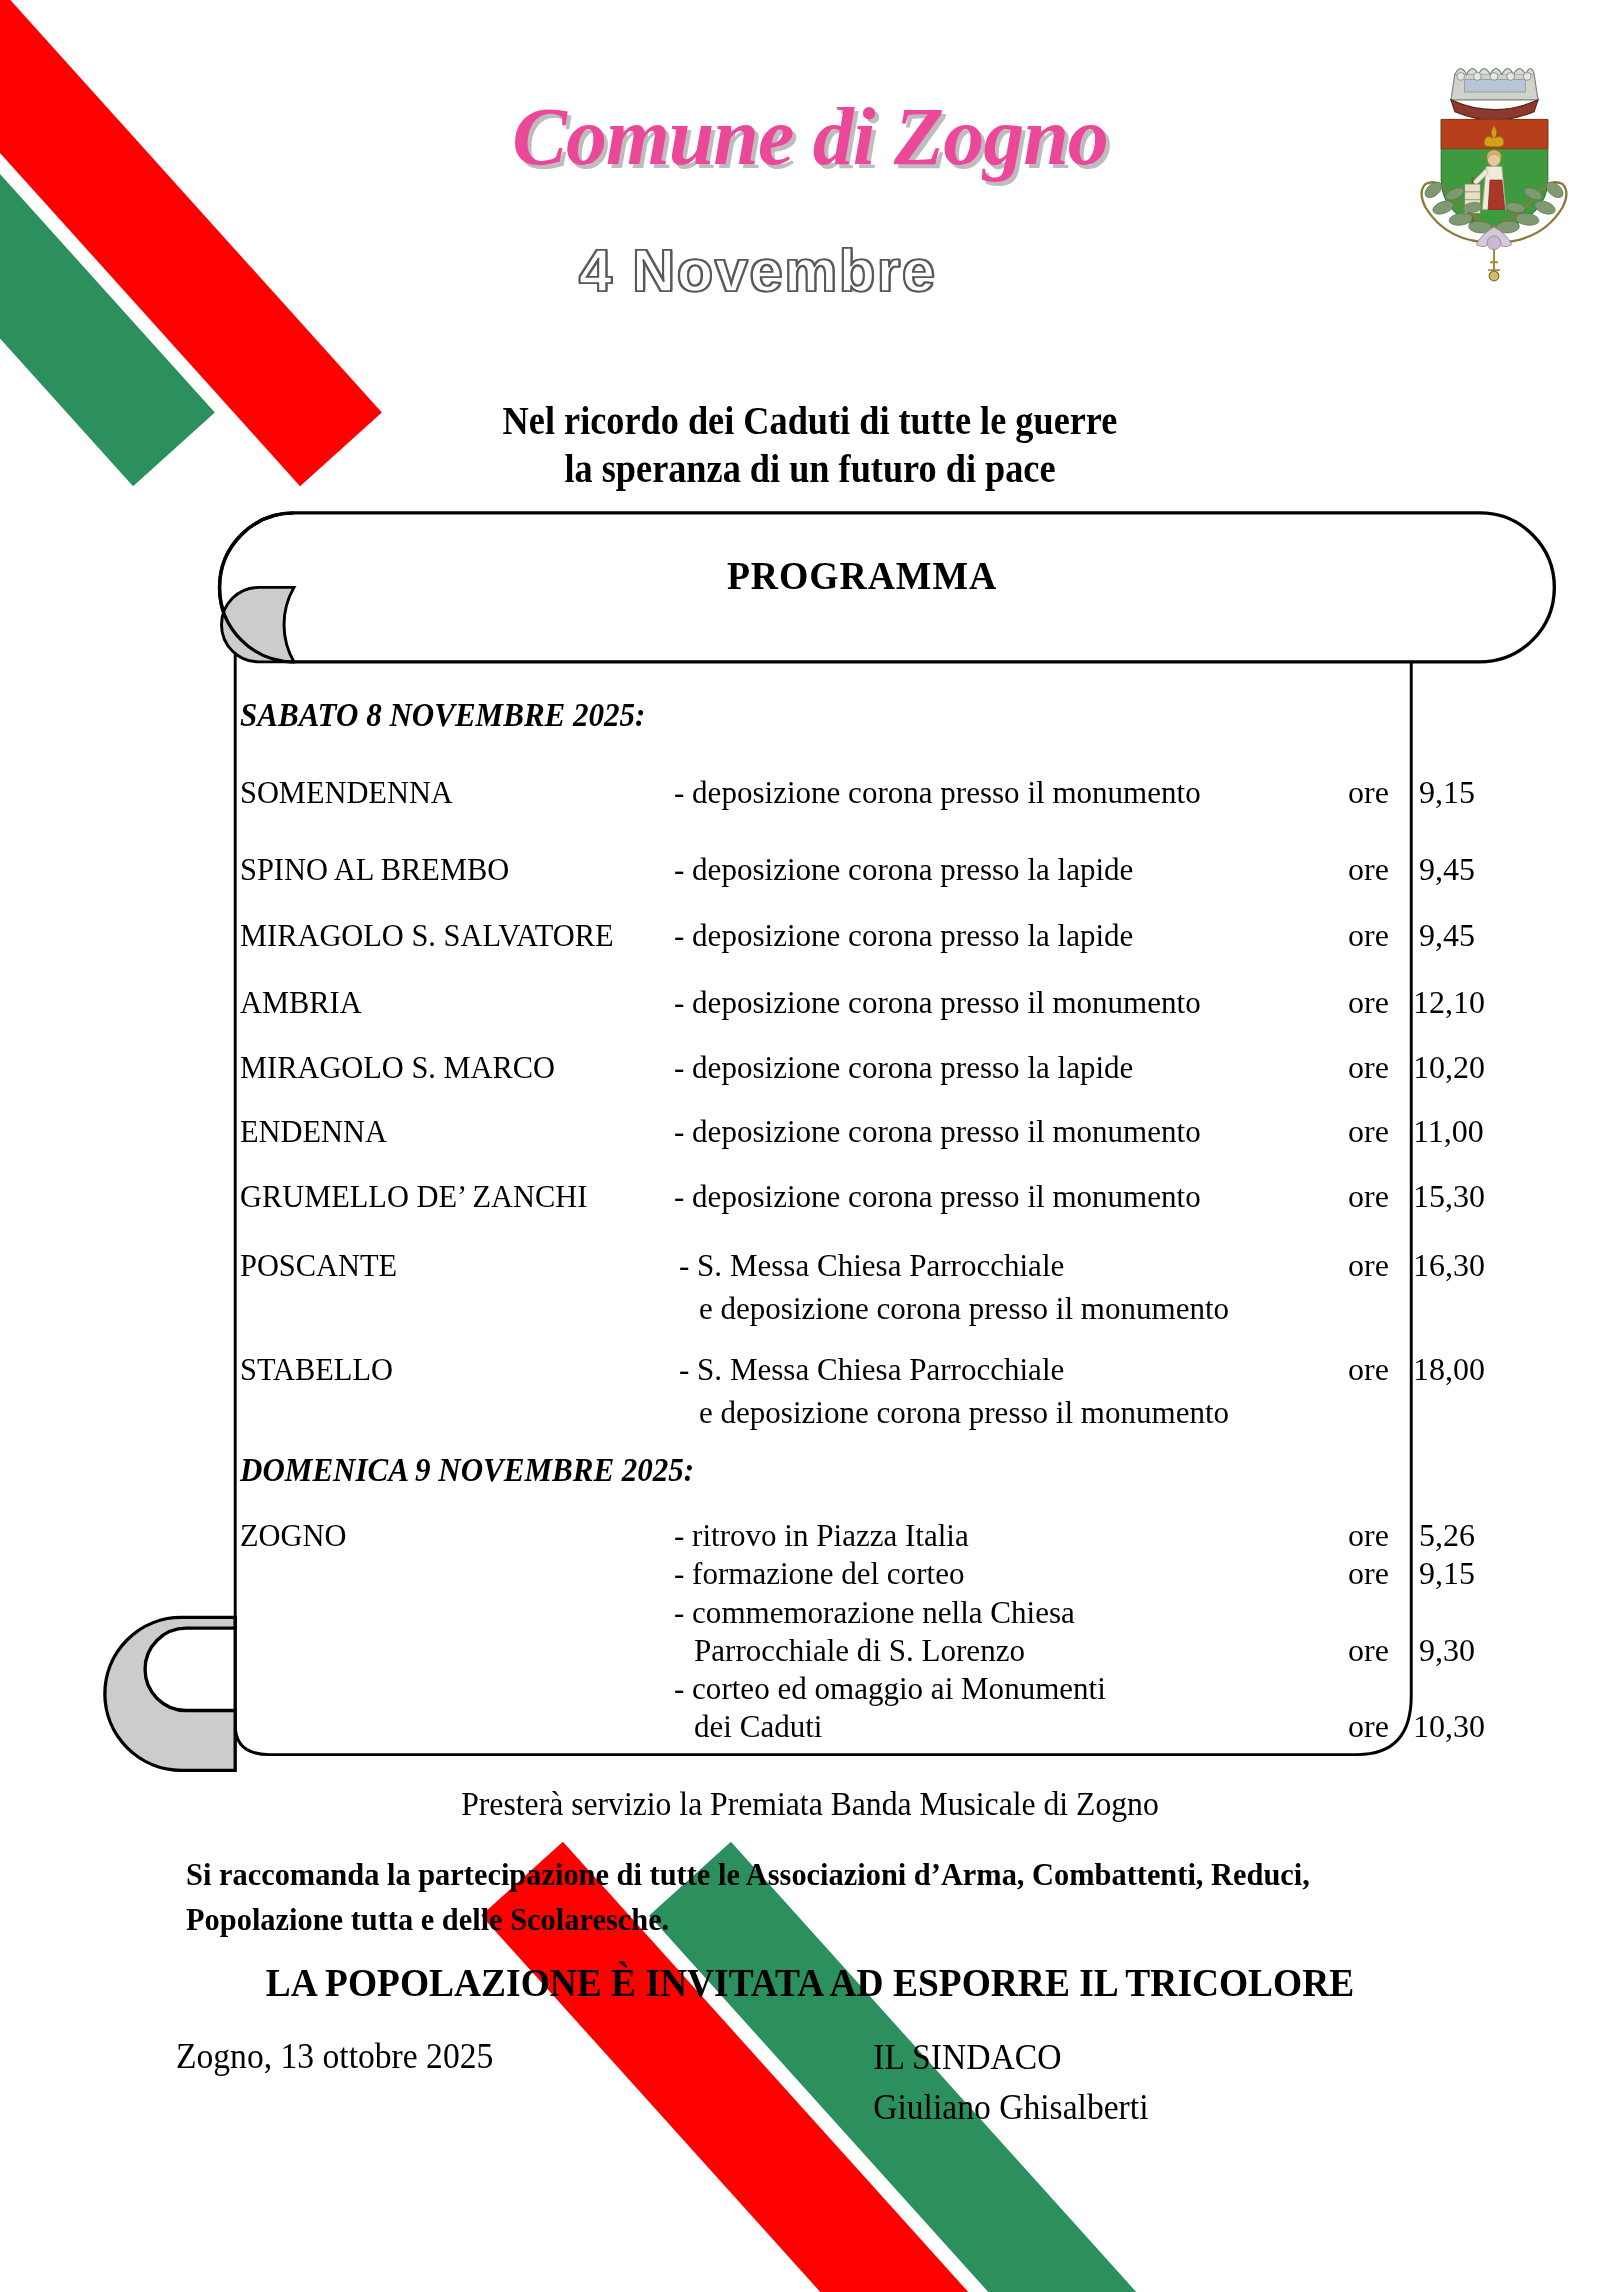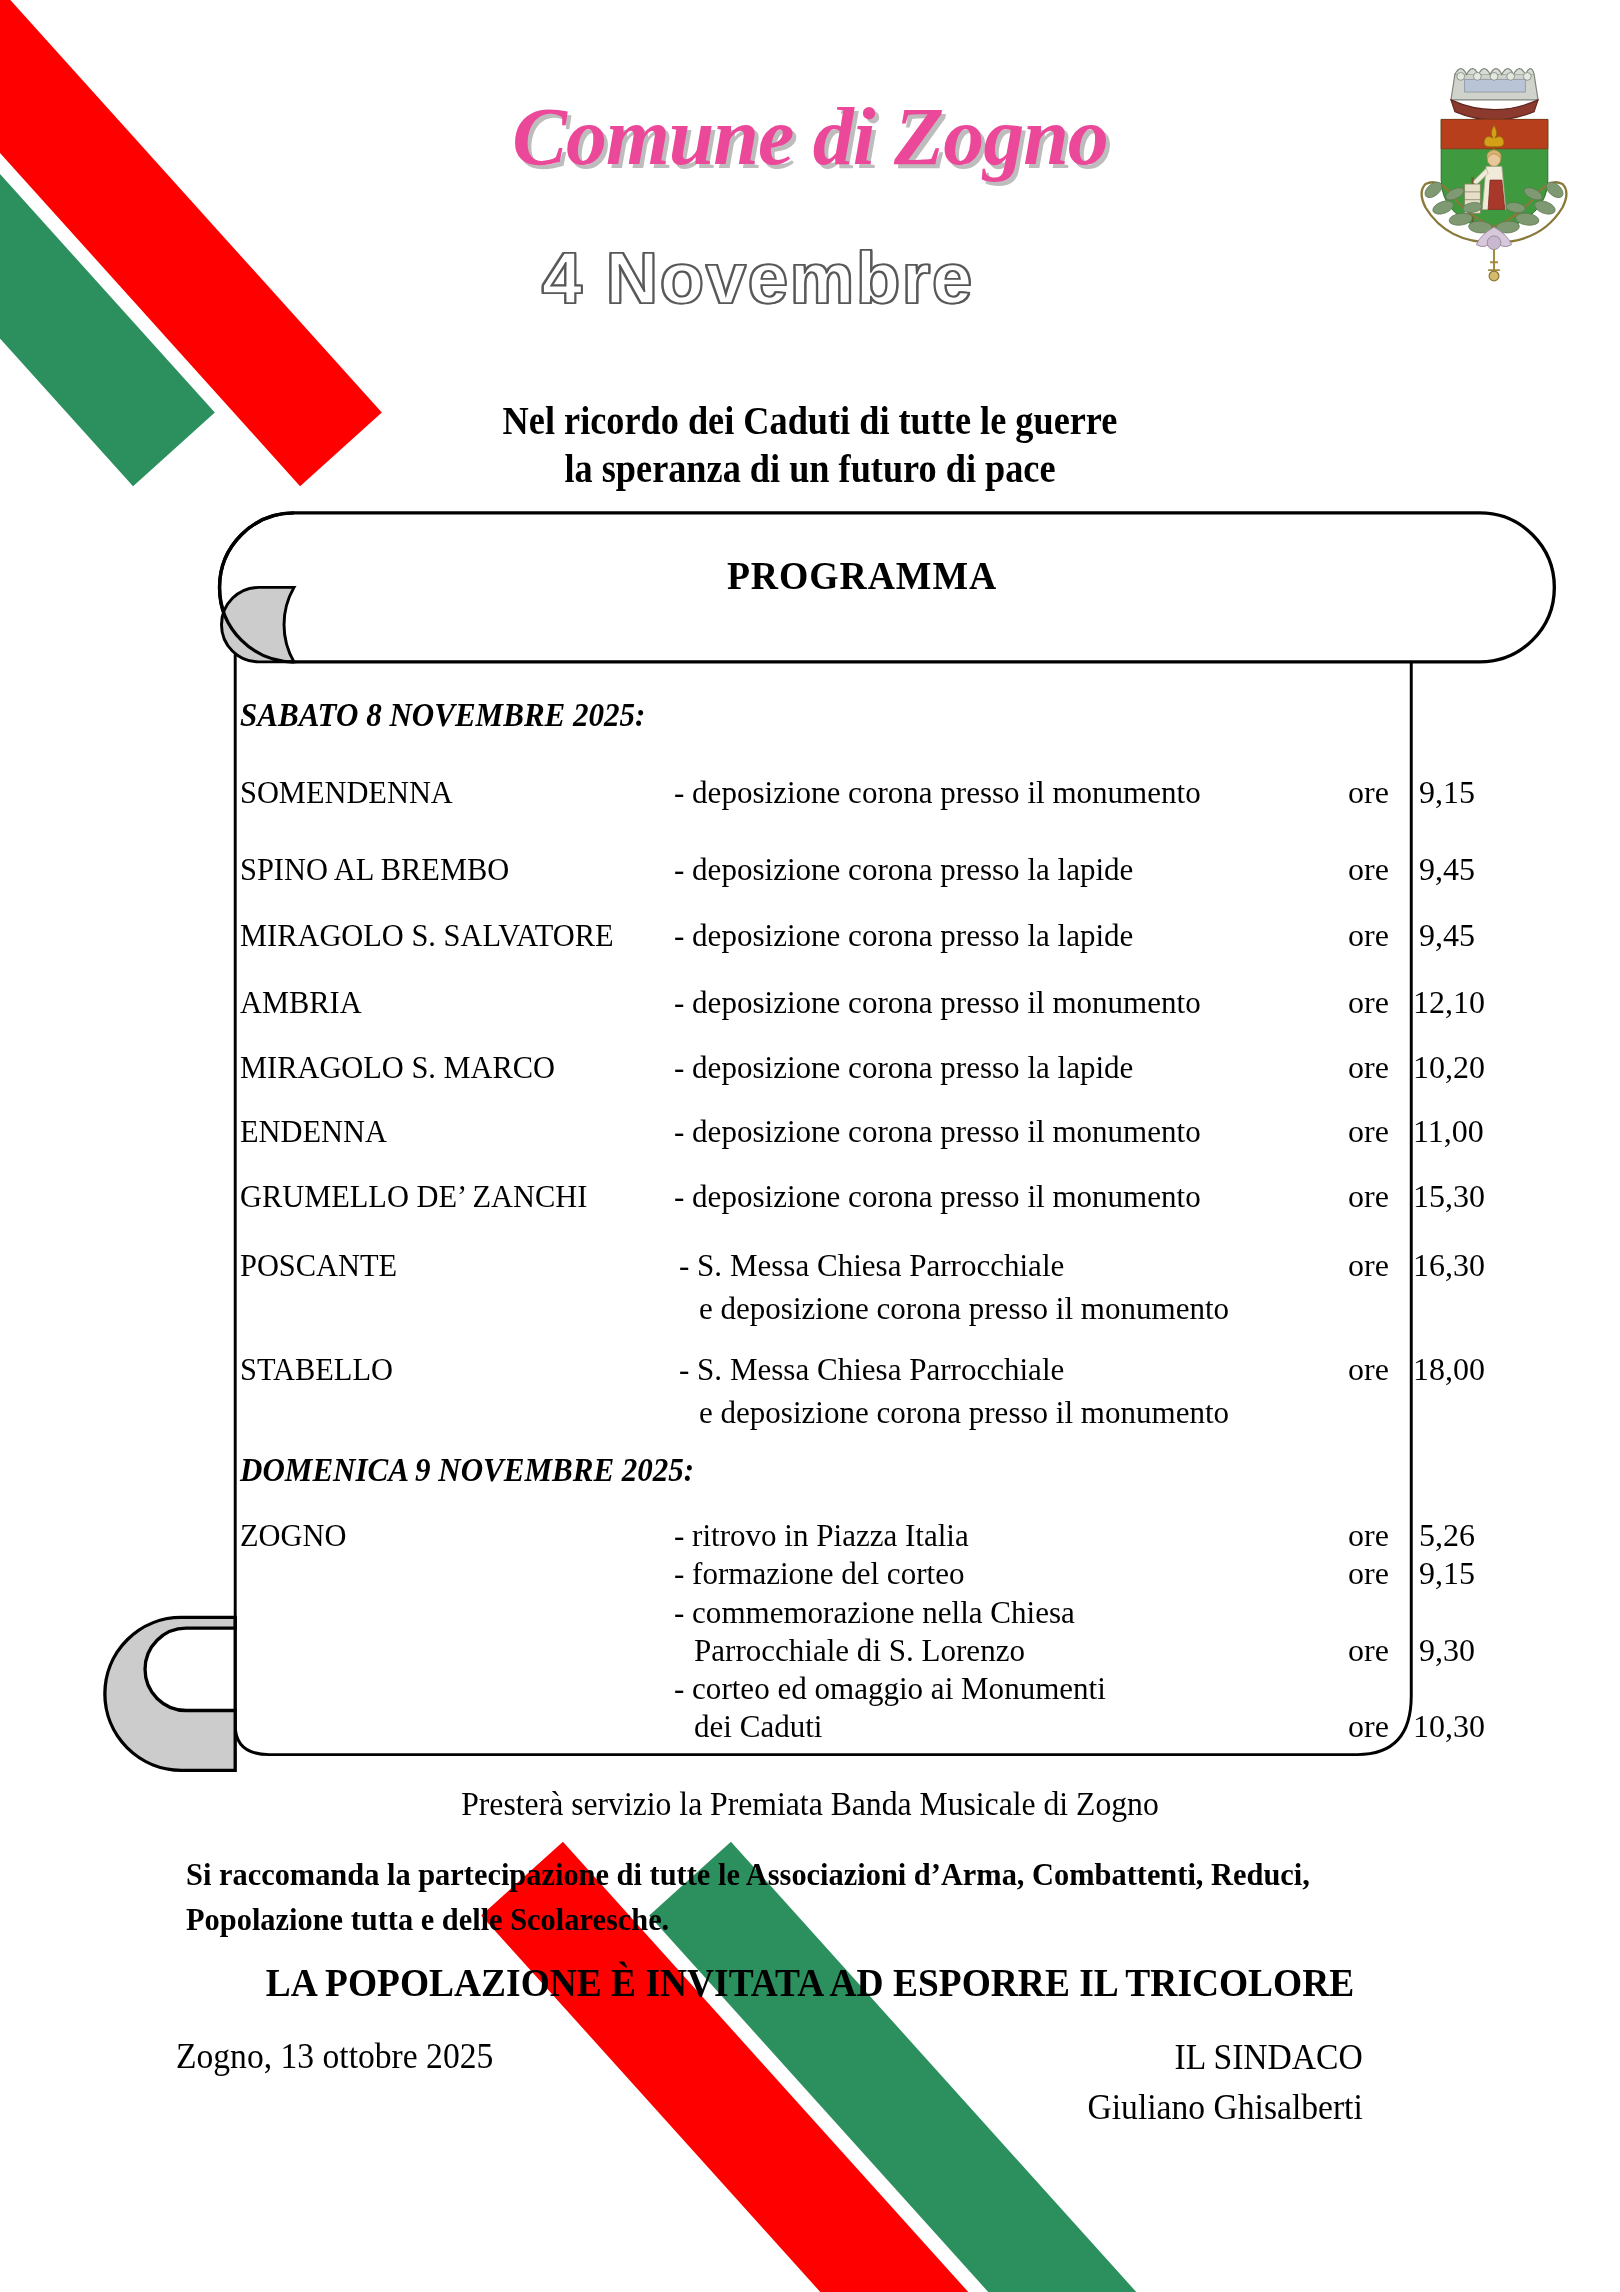--- a/index.html
+++ b/index.html
@@ -58,21 +58,21 @@
     font-size:82px;
     letter-spacing:-1px;
     color:#ec4899;
     text-shadow:3.9px 3.9px 0 #bdbdbd;
   }
   .sub-title{
     position:absolute;left:0;top:237px;width:1516px;
     text-align:center;
     font-family:"Liberation Sans", sans-serif;
     font-weight:bold;
-    font-size:72px;
+    font-size:59px;
     letter-spacing:2px;
     color:#ffffff;
     -webkit-text-stroke:1.6px #555;
     text-shadow:
       -1.4px -1.4px 0 #666,
        1.4px -1.4px 0 #666,
       -1.4px  1.4px 0 #666,
        1.4px  1.4px 0 #666;
   }
   .tagline{
@@ -172,21 +172,21 @@
     transform:scaleX(0.96);
   }
   .sign-left{
     position:absolute;left:176px;top:2037px;
     font-size:35px;color:#000;
     transform:scaleX(0.96);
     transform-origin:left center;
   }
   .sign-right{
     position:absolute;left:863px;top:2033px;width:510px;
-    text-align:right;
+    text-align:left;
     font-size:35px;line-height:1.42;color:#000;
   }
   .sign-right div{white-space:nowrap;transform:scaleX(0.96);}
 </style>
 </head>
 <body>
 
 <div class="stripes">
   <div class="stripe tl-green"></div>
   <div class="stripe tl-red"></div>

